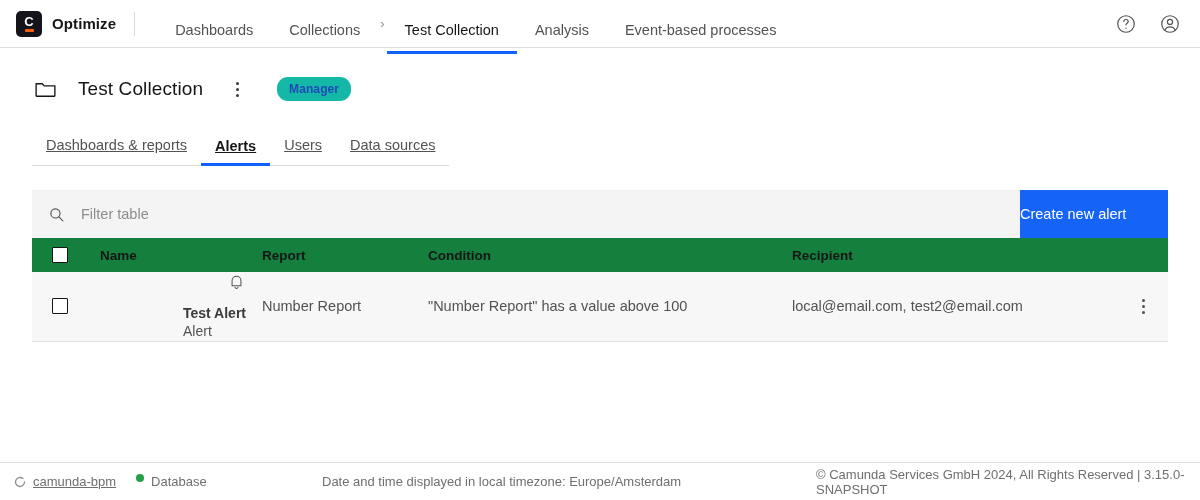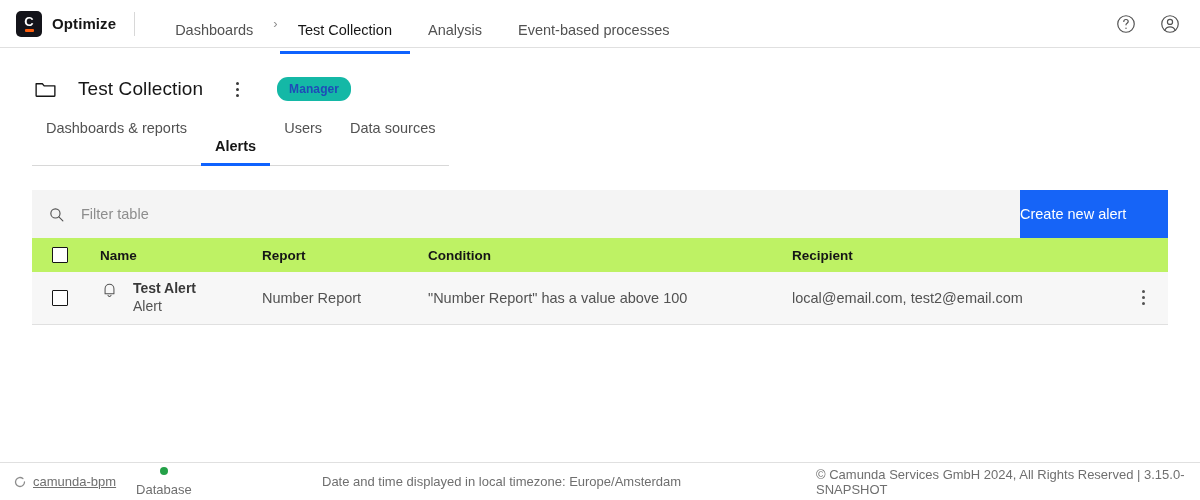--- a/index.html
+++ b/index.html
@@ -188,27 +188,28 @@
 
   
   .sub-tabs {
     display: flex;
     align-items: flex-end;
     padding-left: 32px;
     margin-top: 8px;
     height: 38px;
   }
   .sub-tab {
-    padding: 0 14px 29px 14px;
+    padding: 0 14px 12px 14px;
     font-size: 14.5px;
     color: #525252;
     cursor: pointer;
     position: relative;
     border-bottom: 1px solid #d8d8d8;
     white-space: nowrap;
+    text-decoration: underline;
   }
   .sub-tab.active {
     color: #161616;
     font-weight: bold;
     border-bottom: 3px solid #0f62fe;
     padding-bottom: 9px;
   }
   .sub-tabs-filler {
     flex: 1;
     border-bottom: 1px solid #d8d8d8;
@@ -267,21 +268,21 @@
     display: flex;
     align-items: center;
   }
 
   table.data-table {
     width: 100%;
     border-collapse: collapse;
     table-layout: fixed;
   }
   table.data-table thead th {
-    background: #bef264;
+    background: #15803d;
     text-align: left;
     font-size: 13.5px;
     font-weight: bold;
     color: #161616;
     height: 34px;
     padding: 0;
     vertical-align: middle;
   }
   .th-pad { padding-left: 16px; }
 
@@ -309,22 +310,23 @@
     border: 1px solid #161616;
     background: #ffffff;
     border-radius: 1px;
     display: block;
     margin-left: 20px;
     cursor: pointer;
   }
 
   .name-cell {
     display: flex;
-    align-items: flex-start;
+    align-items: flex-end;
     gap: 14px;
+    flex-direction: column;
   }
   .bell-icon {
     color: #525252;
     display: flex;
     align-items: center;
     flex: 0 0 auto;
   }
   .name-text-block {
     display: flex;
     flex-direction: column;
@@ -379,24 +381,22 @@
     padding-left: 14px;
   }
   .footer-engine {
     display: flex;
     align-items: center;
     gap: 7px;
     text-decoration: underline;
   }
   .footer-db {
     display: flex;
-    align-items: center;
     gap: 7px;
     margin-left: 12px;
-    flex-direction: column;
   }
   .status-dot {
     width: 8px;
     height: 8px;
     border-radius: 50%;
     background: #24a148;
     display: block;
   }
   .spinner-icon {
     color: #8d8d8d;
@@ -422,20 +422,21 @@
       <div class="c-letter">C</div>
       <div class="orange-bar"></div>
     </div>
     <div class="brand-name">Optimize</div>
   </div>
 
   <div class="header-divider"></div>
 
   <nav class="main-nav">
     <div class="nav-item">Dashboards</div>
+    <div class="nav-item">Collections</div>
     <div class="nav-chevron">›</div>
     <div class="nav-item active">Test Collection</div>
     <div class="nav-item">Analysis</div>
     <div class="nav-item">Event-based processes</div>
   </nav>
 
   <div class="header-right">
     <div class="icon-btn">
       <svg width="22" height="22" viewBox="0 0 24 24" fill="none" stroke="currentColor" stroke-width="1.3">
         <circle cx="12" cy="12" r="9"></circle>

